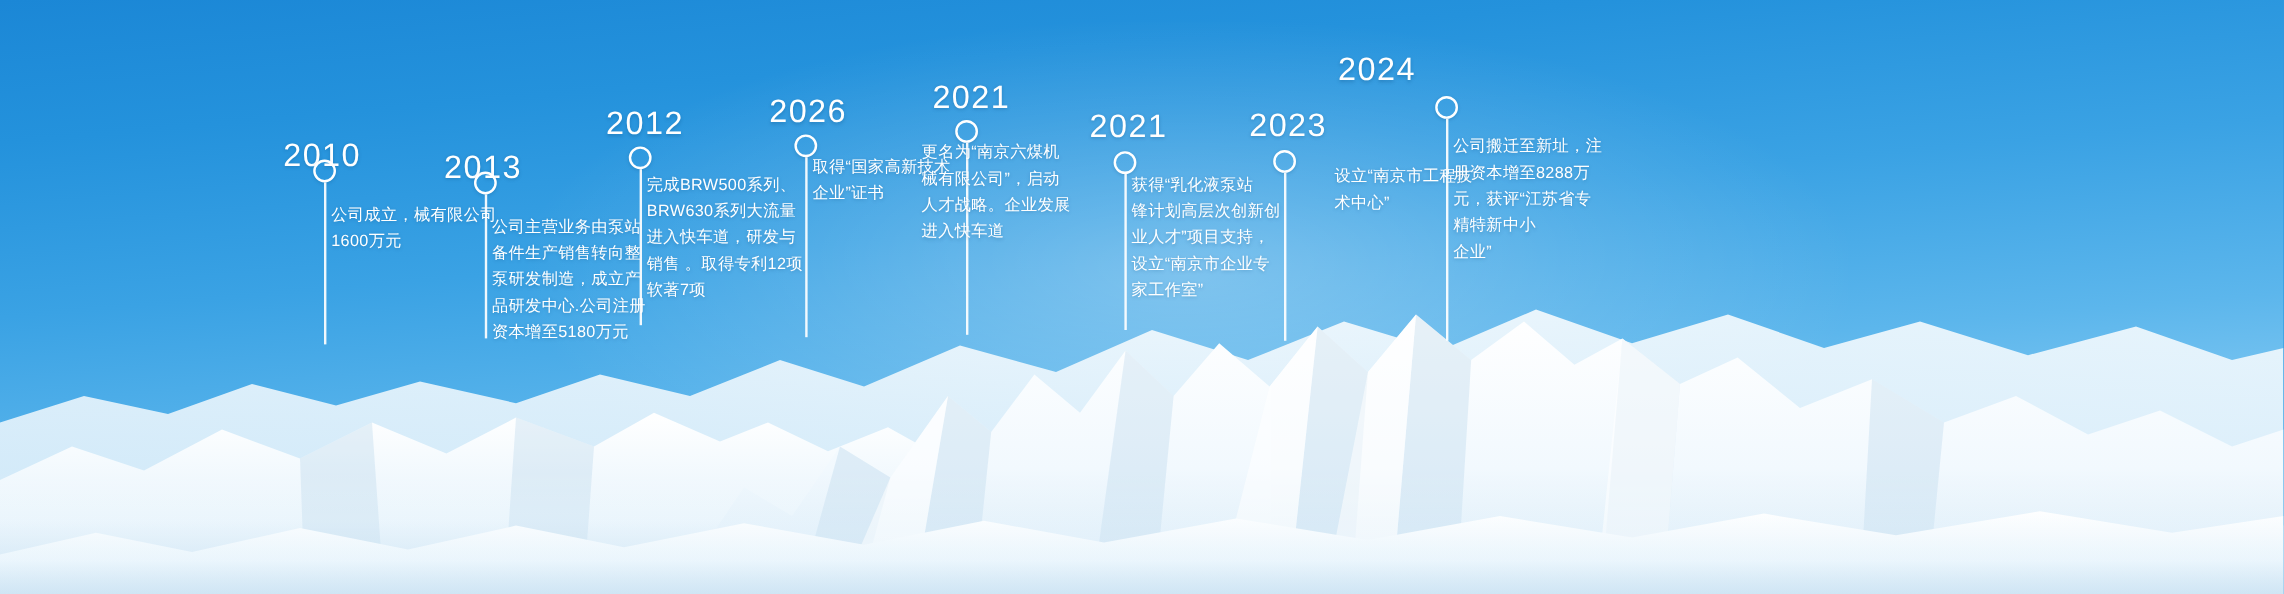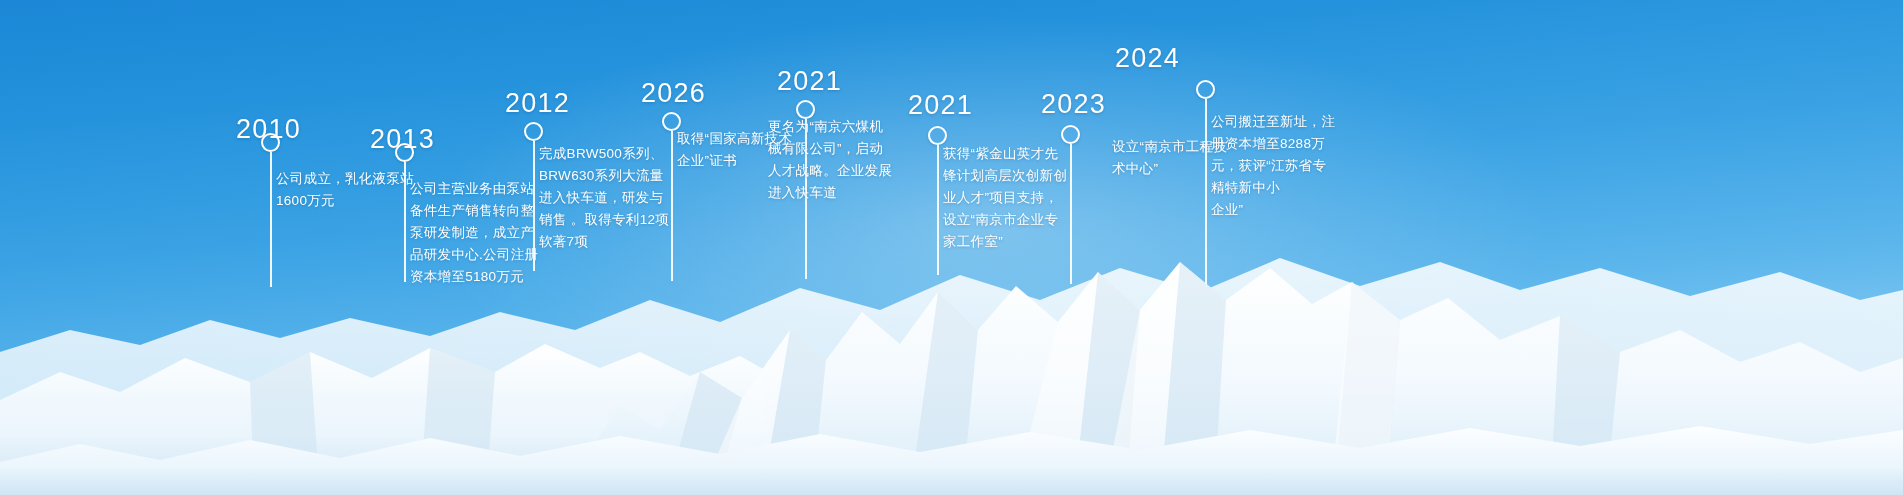--- a/index.html
+++ b/index.html
@@ -149,21 +149,21 @@
       <rect x="0" y="392" width="1903" height="103" fill="url(#haze)" opacity="0.5"></rect>
     </svg>
   </div>
 
   <div class="timeline">
 
     <div class="tl-item">
       <div class="tl-year" style="left:236px;top:116px">2010</div>
       <div class="tl-dot" style="left:261px;top:133px"></div>
       <div class="tl-line" style="left:270px;top:152px;height:135px"></div>
-      <div class="tl-desc" style="left:276px;top:168px;width:150px">公司成立，乳化液泵站
+      <div class="tl-desc" style="left:276px;top:168px;width:150px">公司成立，械有限公司
 1600万元</div>
     </div>
 
     <div class="tl-item">
       <div class="tl-year" style="left:370px;top:126px">2013</div>
       <div class="tl-dot" style="left:395px;top:143px"></div>
       <div class="tl-line" style="left:404px;top:162px;height:120px"></div>
       <div class="tl-desc" style="left:410px;top:178px;width:140px">公司主营业务由泵站
 备件生产销售转向整
 泵研发制造，成立产
@@ -197,21 +197,21 @@
       <div class="tl-desc" style="left:768px;top:116px;width:150px">更名为“南京六煤机
 械有限公司”，启动
 人才战略。企业发展
 进入快车道</div>
     </div>
 
     <div class="tl-item">
       <div class="tl-year" style="left:908px;top:92px">2021</div>
       <div class="tl-dot" style="left:928px;top:126px"></div>
       <div class="tl-line" style="left:937px;top:145px;height:130px"></div>
-      <div class="tl-desc" style="left:943px;top:143px;width:150px">获得“紫金山英才先
+      <div class="tl-desc" style="left:943px;top:143px;width:150px">获得“乳化液泵站
 锋计划高层次创新创
 业人才”项目支持，
 设立“南京市企业专
 家工作室”</div>
     </div>
 
     <div class="tl-item">
       <div class="tl-year" style="left:1041px;top:91px">2023</div>
       <div class="tl-dot" style="left:1061px;top:125px"></div>
       <div class="tl-line" style="left:1070px;top:144px;height:140px"></div>

